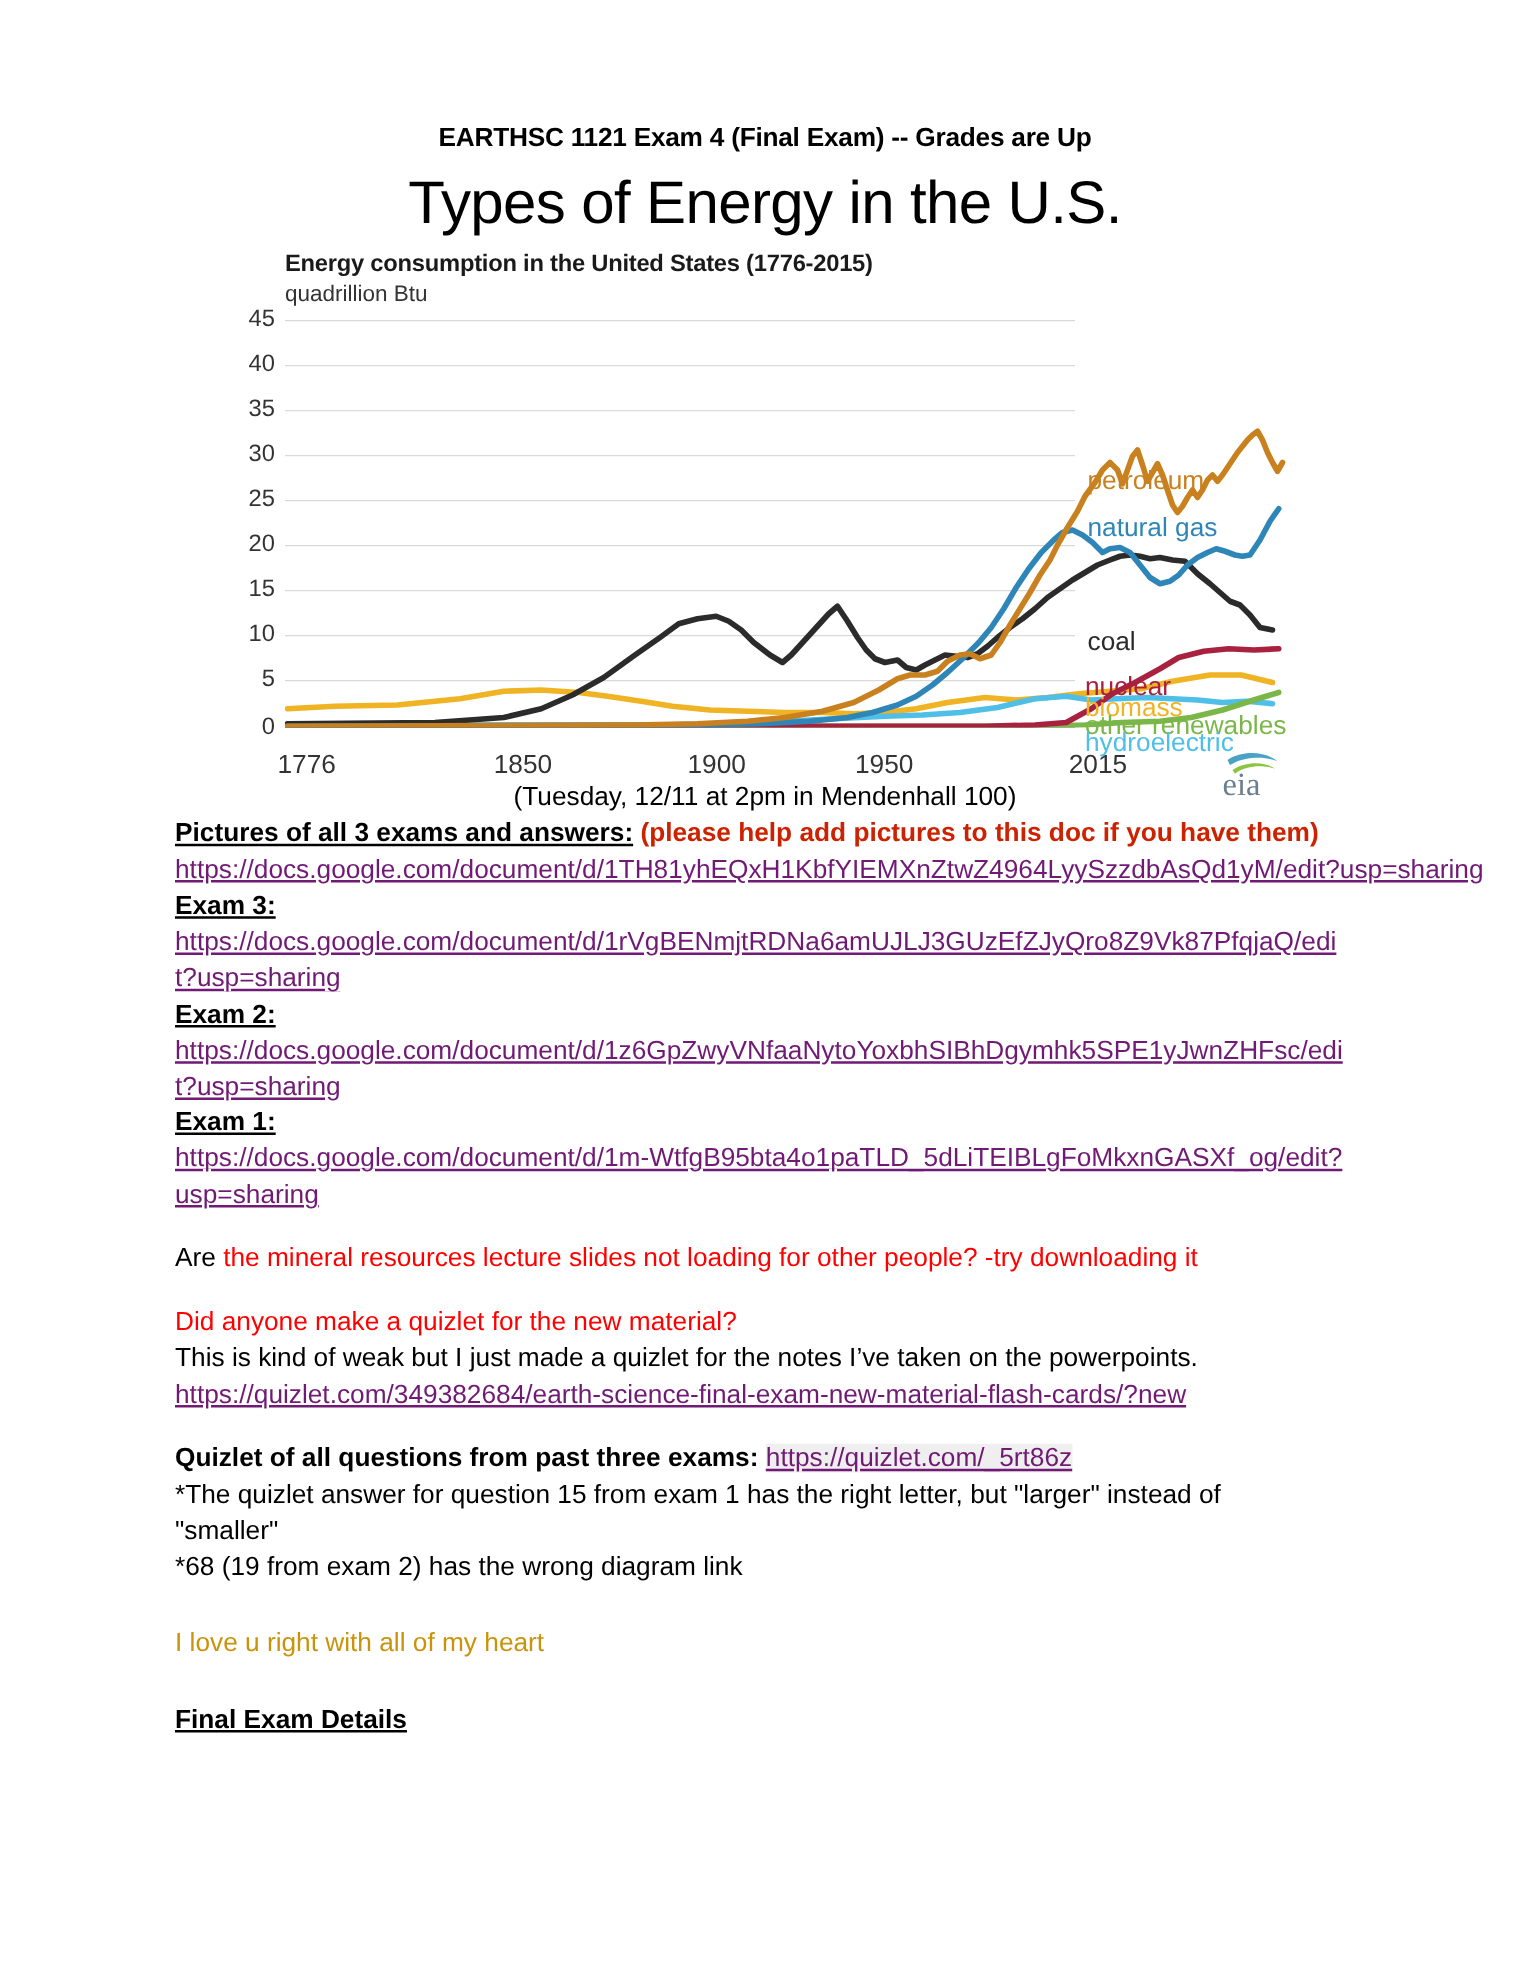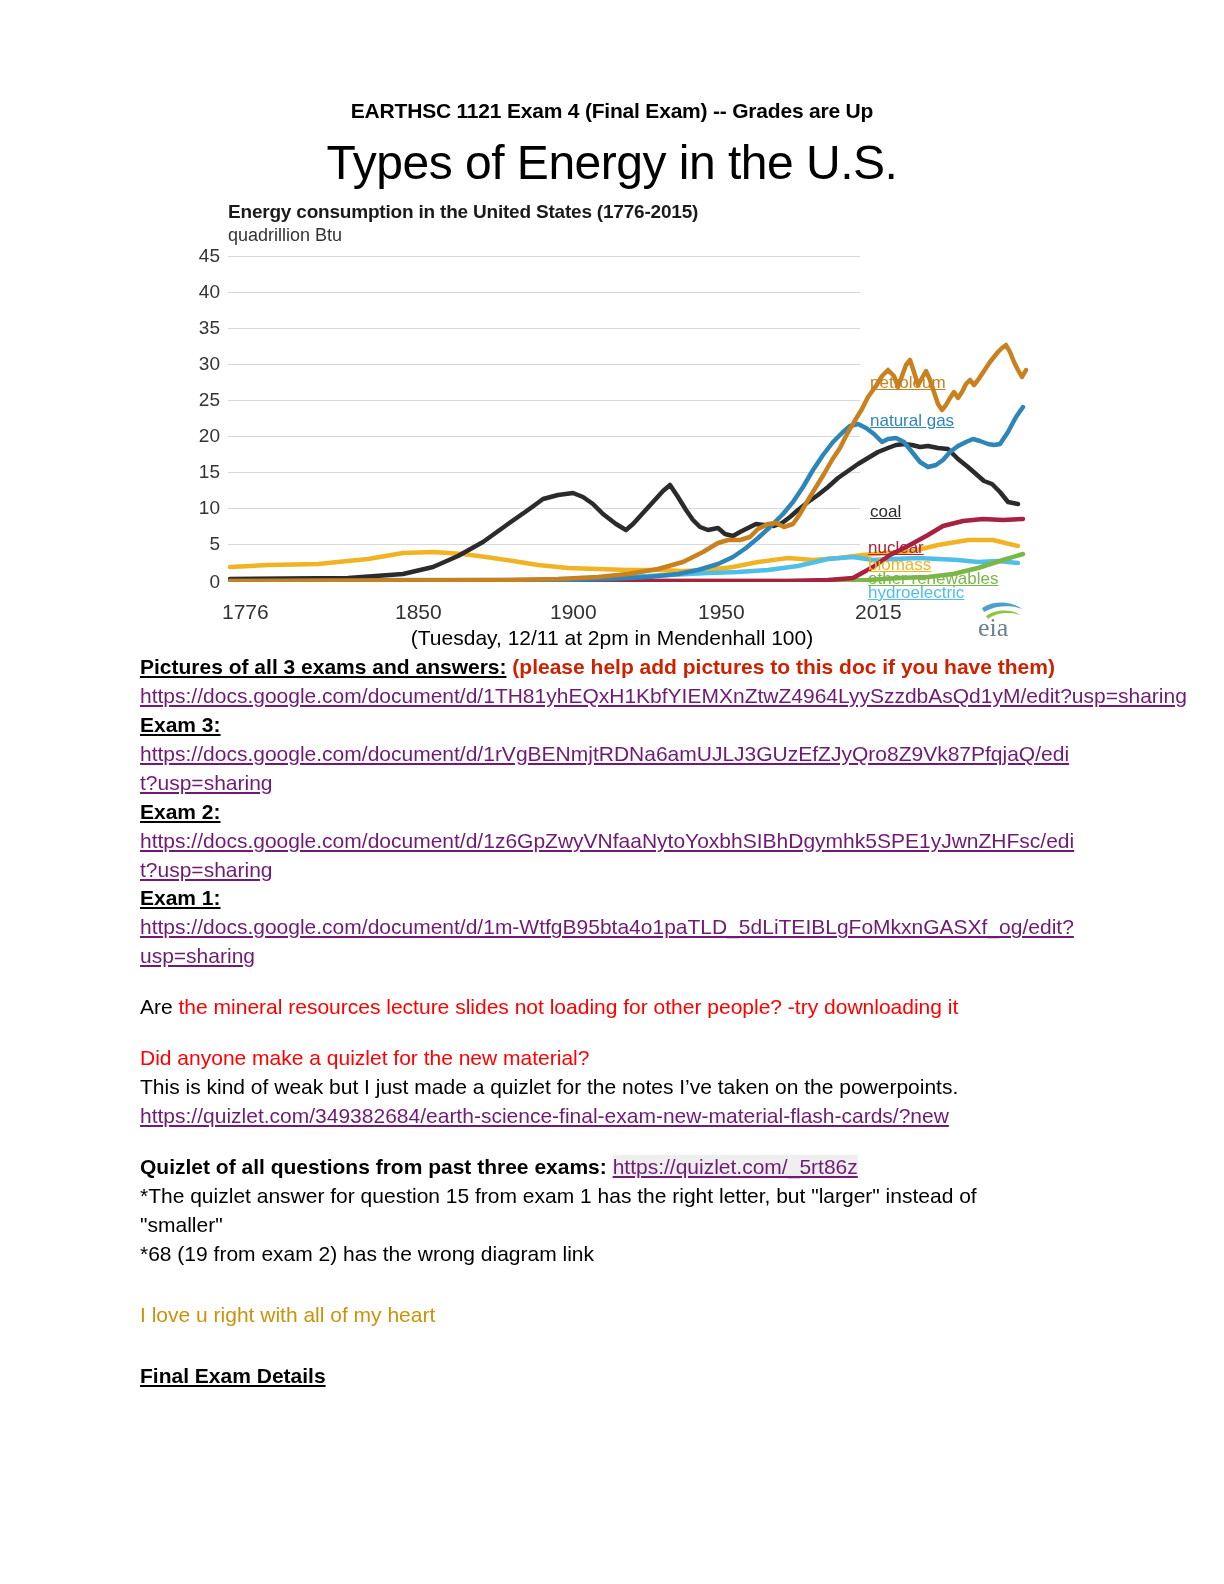--- a/index.html
+++ b/index.html
@@ -95,23 +95,22 @@
   }
   .svg-lines {
     position: absolute;
     left: 48px;
     top: 0;
     width: 812px;
     height: 330px;
   }
   .series-label {
     position: absolute;
-    font-size: 17px;
+    font-size: 21px;
     white-space: nowrap;
-    text-decoration: underline;
   }
   .eia-logo {
     position: absolute;
     right: 10px;
     top: 340px;
     width: 62px;
     height: 48px;
   }
   .eia-text {
     font-family: "Liberation Serif", serif;
@@ -217,21 +216,21 @@
         <path fill="none" stroke="#2b2b2b" stroke-width="4.5" stroke-linejoin="round" stroke-linecap="round" d="M2,327 L120,326 L175,322 L205,315 L230,304 L255,290 L280,272 L300,258 L315,247 L330,243 L345,241 L355,245 L365,252 L375,262 L388,272 L398,278 L405,272 L415,261 L425,250 L435,239 L442,233 L450,245 L458,258 L465,268 L472,275 L480,278 L490,276 L497,282 L505,284 L512,280 L520,276 L528,272 L537,273 L546,274 L554,271 L562,265 L570,258 L580,250 L590,243 L600,235 L610,226 L620,219 L630,212 L640,206 L650,200 L660,196 L668,193 L676,192 L684,193 L692,195 L700,194 L710,196 L720,197 L730,207 L740,215 L748,222 L756,229 L764,232 L772,240 L780,250 L790,252"></path>
 
         <path fill="none" stroke="#2e86b8" stroke-width="4.5" stroke-linejoin="round" stroke-linecap="round" d="M2,329 L330,328 L380,327 L420,325 L450,322 L470,318 L490,312 L505,305 L518,296 L530,286 L542,275 L555,262 L565,250 L575,235 L585,218 L595,203 L605,190 L615,180 L622,174 L630,172 L638,176 L646,182 L654,190 L660,187 L668,186 L676,190 L684,200 L692,210 L700,215 L708,213 L715,208 L722,200 L730,194 L738,190 L745,187 L752,189 L760,192 L766,193 L772,192 L780,180 L788,165 L795,155"></path>
 
         <path fill="none" stroke="#c8811e" stroke-width="4.5" stroke-linejoin="round" stroke-linecap="round" d="M2,329 L280,328 L330,327 L370,325 L400,322 L430,317 L455,310 L475,300 L490,291 L500,288 L512,288 L522,285 L530,277 L540,272 L548,271 L556,275 L565,272 L572,262 L580,248 L588,235 L596,222 L604,208 L612,196 L618,184 L626,170 L634,157 L640,145 L648,134 L654,124 L660,118 L666,124 L670,135 L674,124 L678,113 L682,108 L686,120 L690,133 L694,126 L698,119 L702,128 L706,140 L710,152 L714,158 L718,153 L722,146 L726,140 L730,146 L734,140 L738,132 L742,128 L746,133 L750,128 L754,122 L758,116 L762,110 L766,105 L770,100 L774,96 L778,93 L782,100 L786,110 L790,118 L794,125 L798,118"></path>
       </svg>
 
       <div class="xtick" style="left:42px">1776</div>
       <div class="xtick" style="left:215px">1850</div>
       <div class="xtick" style="left:370px">1900</div>
-      <div class="xtick" style="left:518px">1950</div>
+      <div class="xtick" style="left:504px">1950</div>
       <div class="xtick" style="left:675px">2015</div>
 
       <div class="series-label" style="left:690px; top:121px; color:#c8811e;">petroleum</div>
       <div class="series-label" style="left:690px; top:159px; color:#2e86b8;">natural gas</div>
       <div class="series-label" style="left:690px; top:250px; color:#2b2b2b;">coal</div>
       <div class="series-label" style="left:688px; top:286px; color:#a8213f;">nuclear</div>
       <div class="series-label" style="left:688px; top:303px; color:#f0b323;">biomass</div>
       <div class="series-label" style="left:688px; top:317px; color:#7ab648;">other renewables</div>
       <div class="series-label" style="left:688px; top:331px; color:#4fbfe8;">hydroelectric</div>
 

